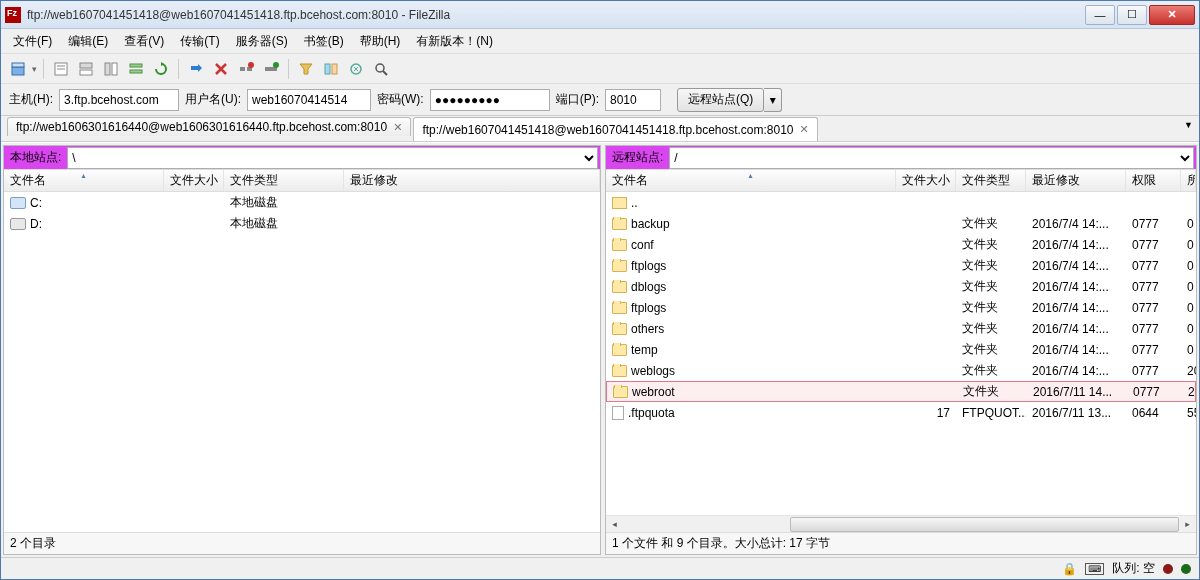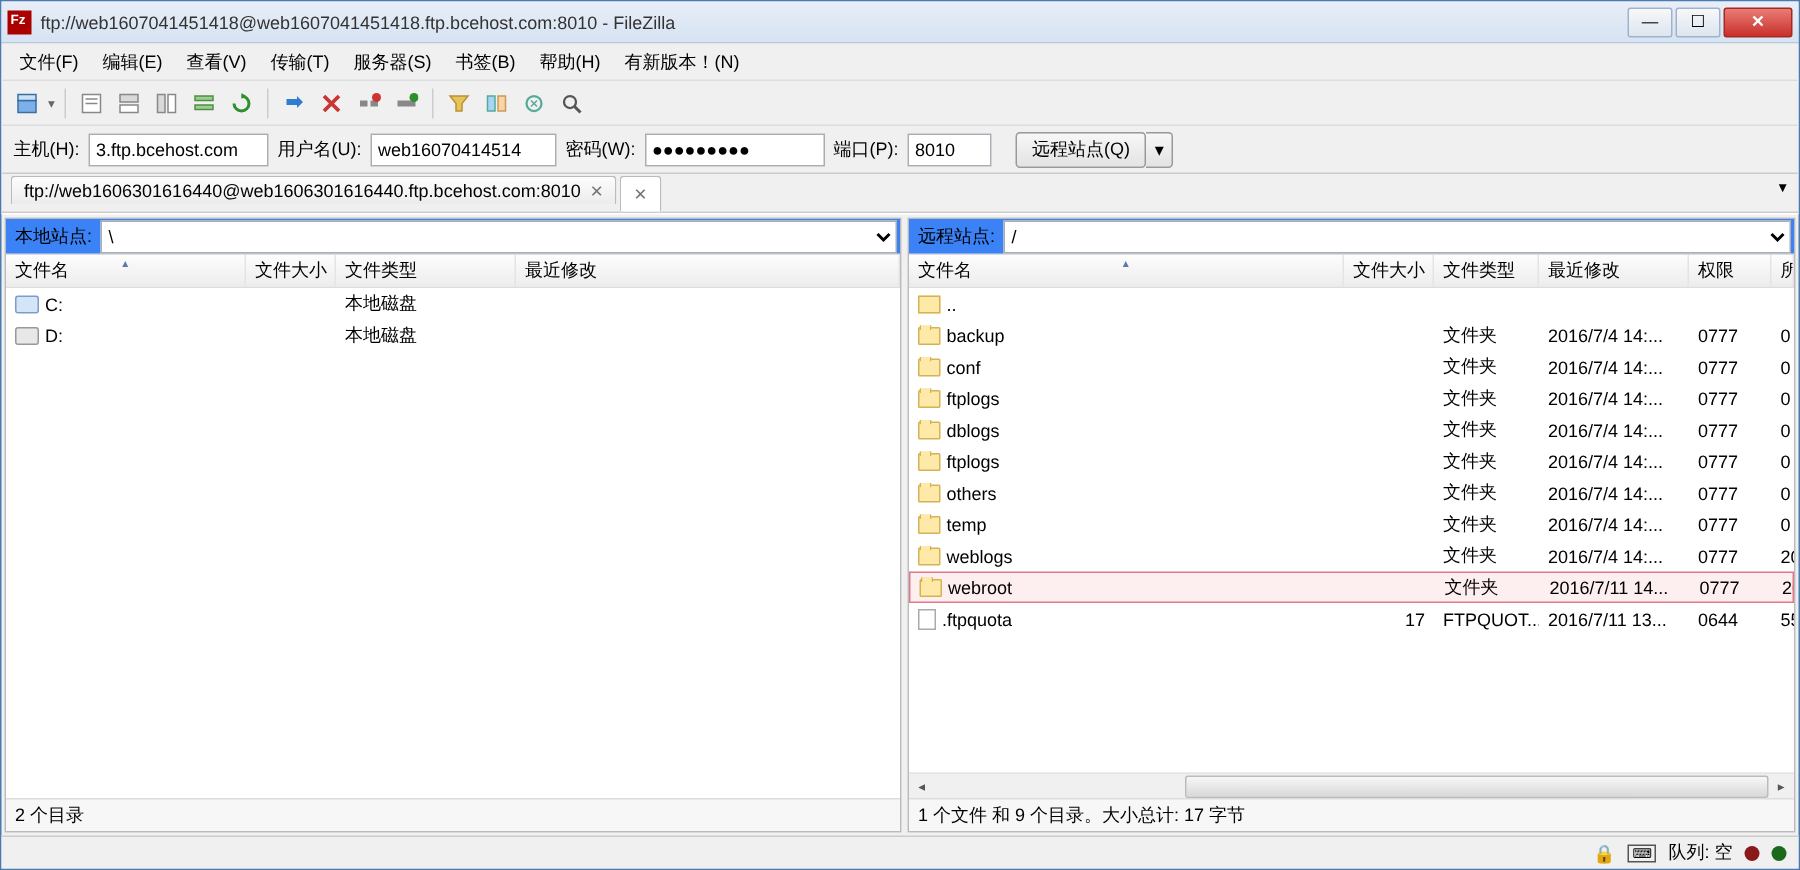--- a/index.html
+++ b/index.html
@@ -24,21 +24,21 @@
 .quickconn-dd { width: 18px; height: 24px; background: linear-gradient(#f7f7f7,#e3e3e3); border: 1px solid #999; border-left: none; border-radius: 0 3px 3px 0; display: flex; align-items: center; justify-content: center; }
 .tabs { height: 26px; display: flex; align-items: flex-end; padding: 0 6px 0 6px; background: #f0f0f0; border-bottom: 1px solid #ccc; position: relative; }
 .tab { height: 19px; padding: 0 8px; display: flex; align-items: center; gap: 6px; background: linear-gradient(#fdfdfd,#ececec); border: 1px solid #bbb; border-bottom: none; border-radius: 3px 3px 0 0; margin-right: 2px; cursor: default; }
 .tab.active { background: #fff; height: 24px; }
 .tab-x { color: #777; font-size: 11px; }
 .tabs-dd { position: absolute; right: 6px; top: 4px; font-size: 9px; }
 .main { flex: 1; display: flex; border-top: 1px solid #fff; min-height: 0; }
 .pane { display: flex; flex-direction: column; border: 1px solid #bbb; margin: 2px; background: #fff; min-width: 0; }
 .pane.left { flex: 0 0 598px; }
 .pane.right { flex: 1; }
-.path-row { height: 24px; display: flex; align-items: center; border-bottom: 1px solid #ddd; background: #3b82f6; }
+.path-row { height: 24px; display: flex; align-items: center; border-bottom: 1px solid #ddd; background: #d946ef; }
 .path-label { padding: 0 6px; white-space: nowrap; }
 .path-select { flex: 1; height: 22px; border: 1px solid #abadb3; background: #fff; margin: 0 2px 0 0; }
 .list-header { height: 22px; display: flex; background: linear-gradient(#fdfdfd,#ececec); border-bottom: 1px solid #ddd; }
 .col { border-right: 1px solid #e4e4e4; padding: 0 6px; display: flex; align-items: center; overflow: hidden; white-space: nowrap; position: relative; }
 .sort-ind { position: absolute; left: 50%; top: 1px; transform: translateX(-50%); font-size: 8px; color: #5a7ba8; }
 .list-body { flex: 1; overflow: auto; }
 .row { height: 21px; display: flex; align-items: center; }
 .row.highlight { border: 1px solid #e07a8a; background: #fdeef0; height: 21px; }
 .cell { padding: 0 6px; overflow: hidden; white-space: nowrap; display: flex; align-items: center; gap: 4px; }
 .drive-icon { width: 16px; height: 12px; background: #d4e5f7; border: 1px solid #7a9ec9; border-radius: 2px; display: inline-block; }
@@ -185,20 +185,21 @@
     </div>
   </div>
 
   <div class="tabs">
     <div id="tabs-host" style="display: flex;">
         <div class="tab">
           <span>ftp://web1606301616440@web1606301616440.ftp.bcehost.com:8010</span>
           <span class="tab-x">✕</span>
         </div>
         <div class="tab active">
+          <span>ftp://web1607041451418@web1607041451418.ftp.bcehost.com:8010</span>
           <span class="tab-x">✕</span>
         </div>
       </div>
     <span class="tabs-dd">▼</span>
   </div>
 
   <div class="main">
 
     <div class="pane left">
       <div class="path-row">

